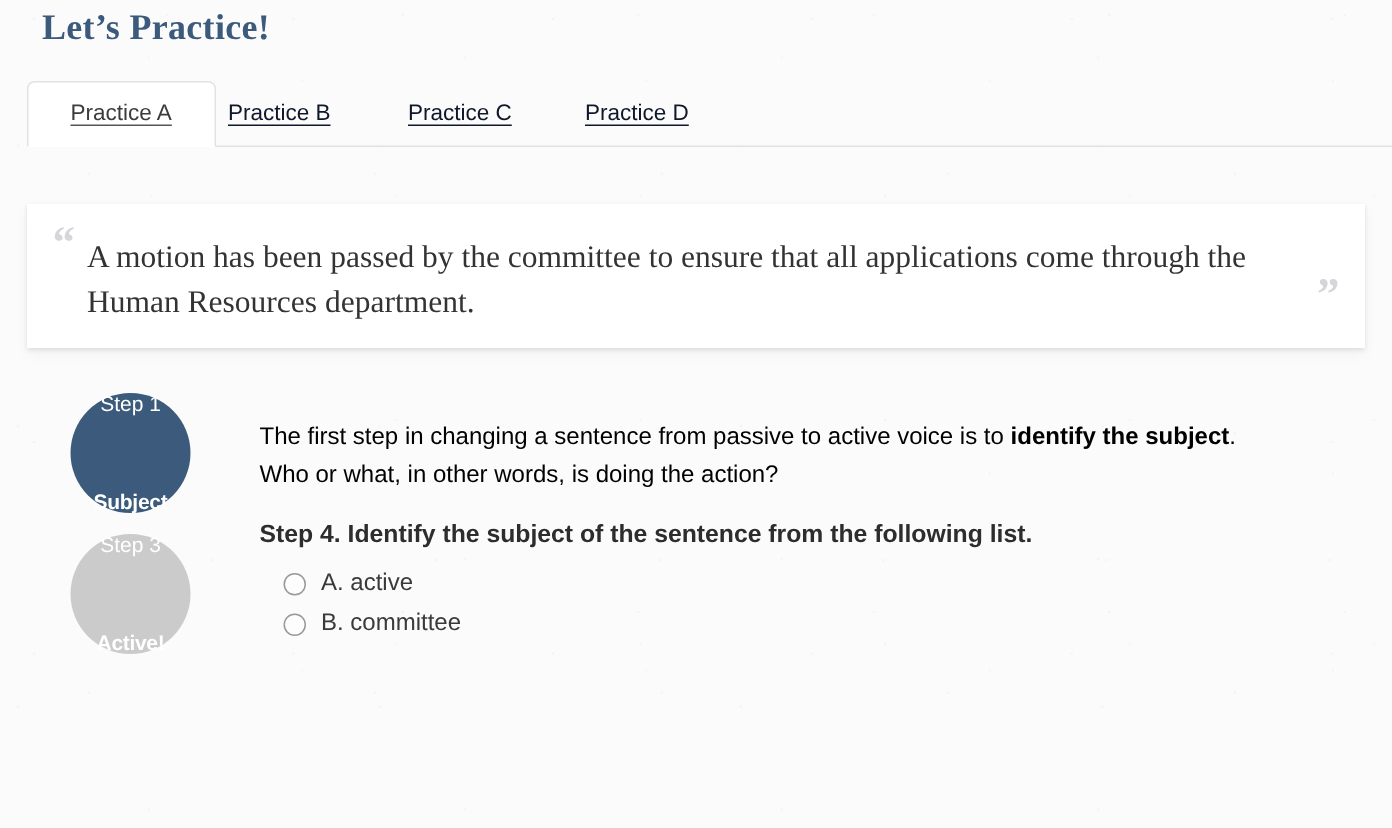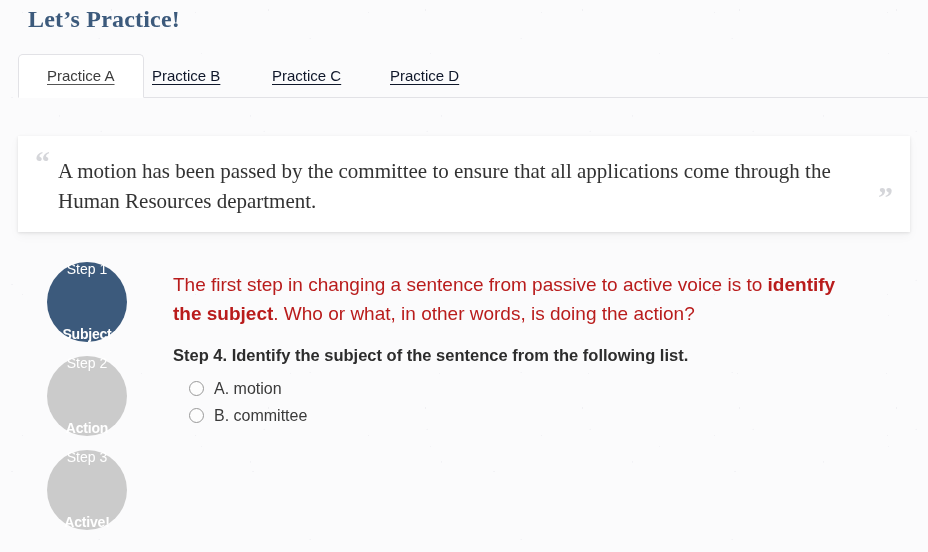--- a/index.html
+++ b/index.html
@@ -157,24 +157,24 @@
   .step-label { font-size: 14px; font-weight: bold; letter-spacing: -.2px; }
 
   
   .content {
     position: absolute;
     left: 173px;
     top: 270px;
     width: 682px;
   }
   .para {
-    font-size: 19px;
+    font-size: 16px;
     line-height: 1.55;
-    color: #b91c1c;
-    margin: 0 0 14px 0;
+    color: #000000;
+    margin: 10px 0 14px 0;
   }
   .para b { font-weight: bold; }
   .prompt {
     font-size: 16.5px;
     line-height: 1.5;
     color: #2d2d2d;
     font-weight: bold;
     margin: 0 0 12px 0;
   }
   .options { margin: 0; padding: 0; list-style: none; }
@@ -218,38 +218,34 @@
     <div class="quote-text">A motion has been passed by the committee to ensure that all applications come through the Human Resources department.</div>
     <span class="quote-close">”</span>
   </div>
 
   <div class="steps">
     <div class="step-circle active">
       <span class="step-num">Step 1</span>
       <span class="step-label">Subject</span>
     </div>
     <div class="step-circle inactive">
-      <span class="step-num">Step 2</span>
-      <span class="step-label">Action</span>
-    </div>
-    <div class="step-circle inactive">
       <span class="step-num">Step 3</span>
       <span class="step-label">Active!</span>
     </div>
   </div>
 
   <div class="content">
     <p class="para"><span>The first step in changing a sentence from passive to active voice is to </span><b>identify the subject</b><span>. Who or what, in other words, is doing the action?</span></p>
 
     <p class="prompt">Step 4. Identify the subject of the sentence from the following list.</p>
 
     <ul class="options">
       <li class="option">
         <span class="radio"></span>
-        <span class="option-label">A. motion</span>
+        <span class="option-label">A. active</span>
       </li>
       <li class="option">
         <span class="radio"></span>
         <span class="option-label">B. committee</span>
       </li>
     </ul>
   </div>
 
 </div>
 

